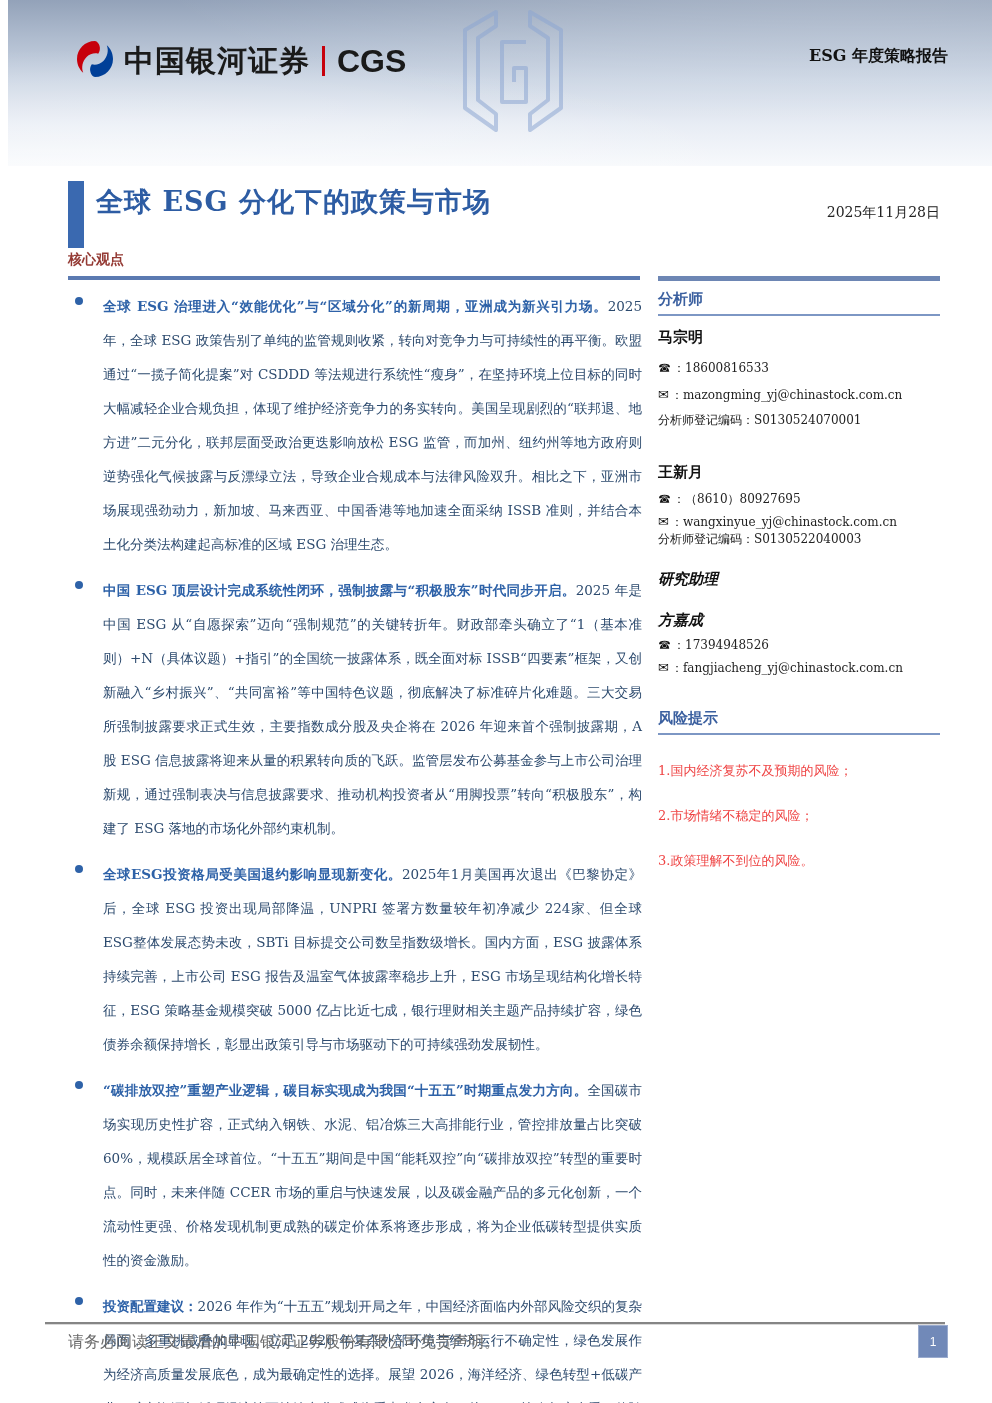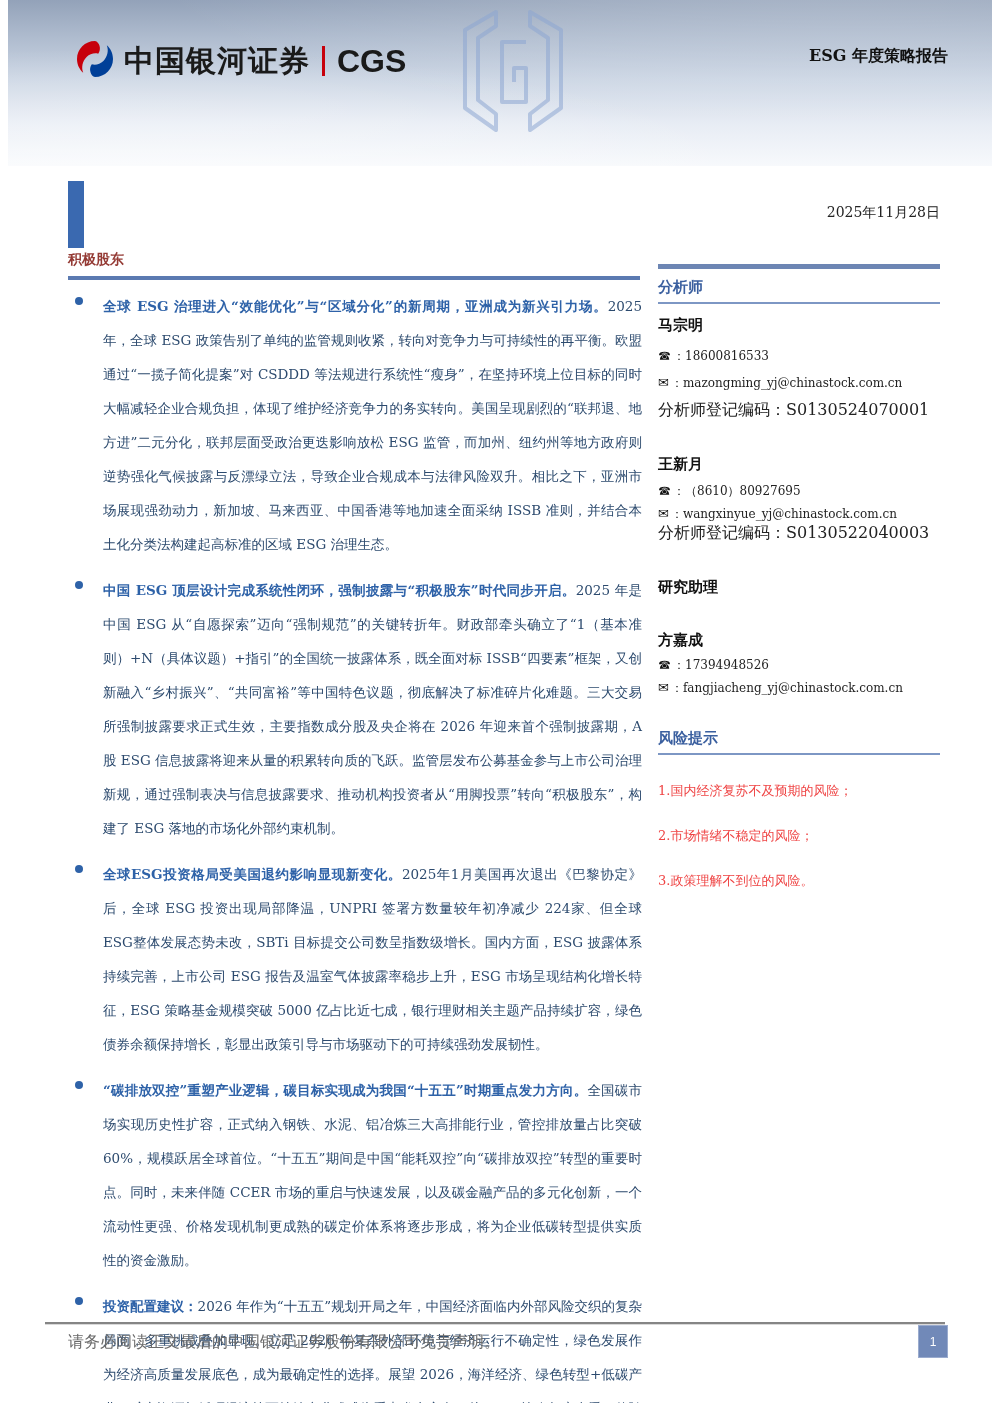--- a/index.html
+++ b/index.html
@@ -26,33 +26,33 @@
   .doc-title{position:absolute;left:96px;top:184px;font-size:27px;font-weight:bold;color:#2d5ca3;letter-spacing:1px;}
   .doc-date{position:absolute;right:52px;top:204px;font-size:14px;color:#222;}
   .core-heading{position:absolute;left:68px;top:251px;font-size:14px;font-weight:bold;color:#943a34;}
   .main-rule{position:absolute;left:68px;top:276px;width:572px;height:4px;background:#5b7ab1;}
   
   .bullets{position:absolute;left:68px;top:289px;width:574px;}
   .bullet{position:relative;padding-left:35px;font-size:13.5px;line-height:34px;color:#2c4a6e;text-align:justify;margin-bottom:12px;}
   .dot{position:absolute;left:7px;top:8px;width:8px;height:8px;border-radius:50%;background:#2e62a8;}
   .lead{font-weight:bold;color:#2e62a8;}
   
-  .sidebar{position:absolute;left:658px;top:264px;width:282px;font-size:12px;color:#222;}
+  .sidebar{position:absolute;left:658px;top:276px;width:282px;font-size:12px;color:#222;}
   .side-topbar{height:5px;background:#6d86b4;}
   .side-heading{margin-top:9px;font-size:15px;font-weight:bold;color:#3a5f9f;}
   .side-underline{margin-top:5px;height:2px;background:#7d97c4;}
   .person-name{font-size:15px;font-weight:bold;color:#111;}
   .contact-line{display:flex;align-items:baseline;gap:2px;font-size:12px;color:#222;}
   .contact-icon{font-size:13px;color:#111;}
-  .reg-line{font-size:16px;color:#222;}
+  .reg-line{font-size:12px;color:#222;}
   .assistant-heading{font-size:15px;font-weight:bold;color:#111;}
   .risk-item{font-size:13px;color:#ef4444;margin-top:27px;}
   .mt12{margin-top:12px;} .mt10{margin-top:10px;} .mt8{margin-top:8px;}
   .mt6{margin-top:6px;} .mt4{} .mt36{margin-top:34px;}
-  .mt22{margin-top:34px;} .mt16{margin-top:32px;}
+  .mt22{margin-top:22px;font-style:italic;} .mt16{margin-top:32px;}
   
   .footer-rule{position:absolute;left:45px;top:1322px;width:900px;height:0;border-top:2px solid #858585;border-bottom:1px solid #d9d9d9;}
   .footer-text{position:absolute;left:68px;top:1332px;font-size:16px;color:#6a6a6a;}
   .page-box{position:absolute;right:44px;top:1325px;width:28px;height:31px;background:#7189b8;border:1px solid #9aabce;
     display:flex;align-items:center;justify-content:center;color:#fff;font-size:12px;font-family:"Liberation Sans",sans-serif;}
 </style>
 </head>
 <body>
 
 <div class="page">
@@ -75,22 +75,23 @@
         </svg>
       </span>
       <span class="brand-cn">中国银河证券</span>
       <span class="brand-divider"></span>
       <span class="brand-en">CGS</span>
     </div>
     <div class="report-type">ESG 年度策略报告</div>
   </div>
 
   <div class="title-bar"></div>
+  <div class="doc-title">全球 ESG 分化下的政策与市场</div>
   <div class="doc-date">2025年11月28日</div>
-  <div class="core-heading">积极股东</div>
+  <div class="core-heading">核心观点</div>
   <div class="main-rule"></div>
 
   <div class="bullets">
     <div class="bullet">
       <span class="dot"></span>
       <span class="lead">全球 ESG 治理进入“效能优化”与“区域分化”的新周期，亚洲成为新兴引力场。</span><span>2025 年，全球 ESG 政策告别了单纯的监管规则收紧，转向对竞争力与可持续性的再平衡。欧盟通过“一揽子简化提案”对 CSDDD 等法规进行系统性“瘦身”，在坚持环境上位目标的同时大幅减轻企业合规负担，体现了维护经济竞争力的务实转向。美国呈现剧烈的“联邦退、地方进”二元分化，联邦层面受政治更迭影响放松 ESG 监管，而加州、纽约州等地方政府则逆势强化气候披露与反漂绿立法，导致企业合规成本与法律风险双升。相比之下，亚洲市场展现强劲动力，新加坡、马来西亚、中国香港等地加速全面采纳 ISSB 准则，并结合本土化分类法构建起高标准的区域 ESG 治理生态。</span>
     </div>
     <div class="bullet">
       <span class="dot"></span>
       <span class="lead">中国 ESG 顶层设计完成系统性闭环，强制披露与“积极股东”时代同步开启。</span><span>2025 年是中国 ESG 从“自愿探索”迈向“强制规范”的关键转折年。财政部牵头确立了“1（基本准则）+N（具体议题）+指引”的全国统一披露体系，既全面对标 ISSB“四要素”框架，又创新融入“乡村振兴”、“共同富裕”等中国特色议题，彻底解决了标准碎片化难题。三大交易所强制披露要求正式生效，主要指数成分股及央企将在 2026 年迎来首个强制披露期，A 股 ESG 信息披露将迎来从量的积累转向质的飞跃。监管层发布公募基金参与上市公司治理新规，通过强制表决与信息披露要求、推动机构投资者从“用脚投票”转向“积极股东”，构建了 ESG 落地的市场化外部约束机制。</span>

